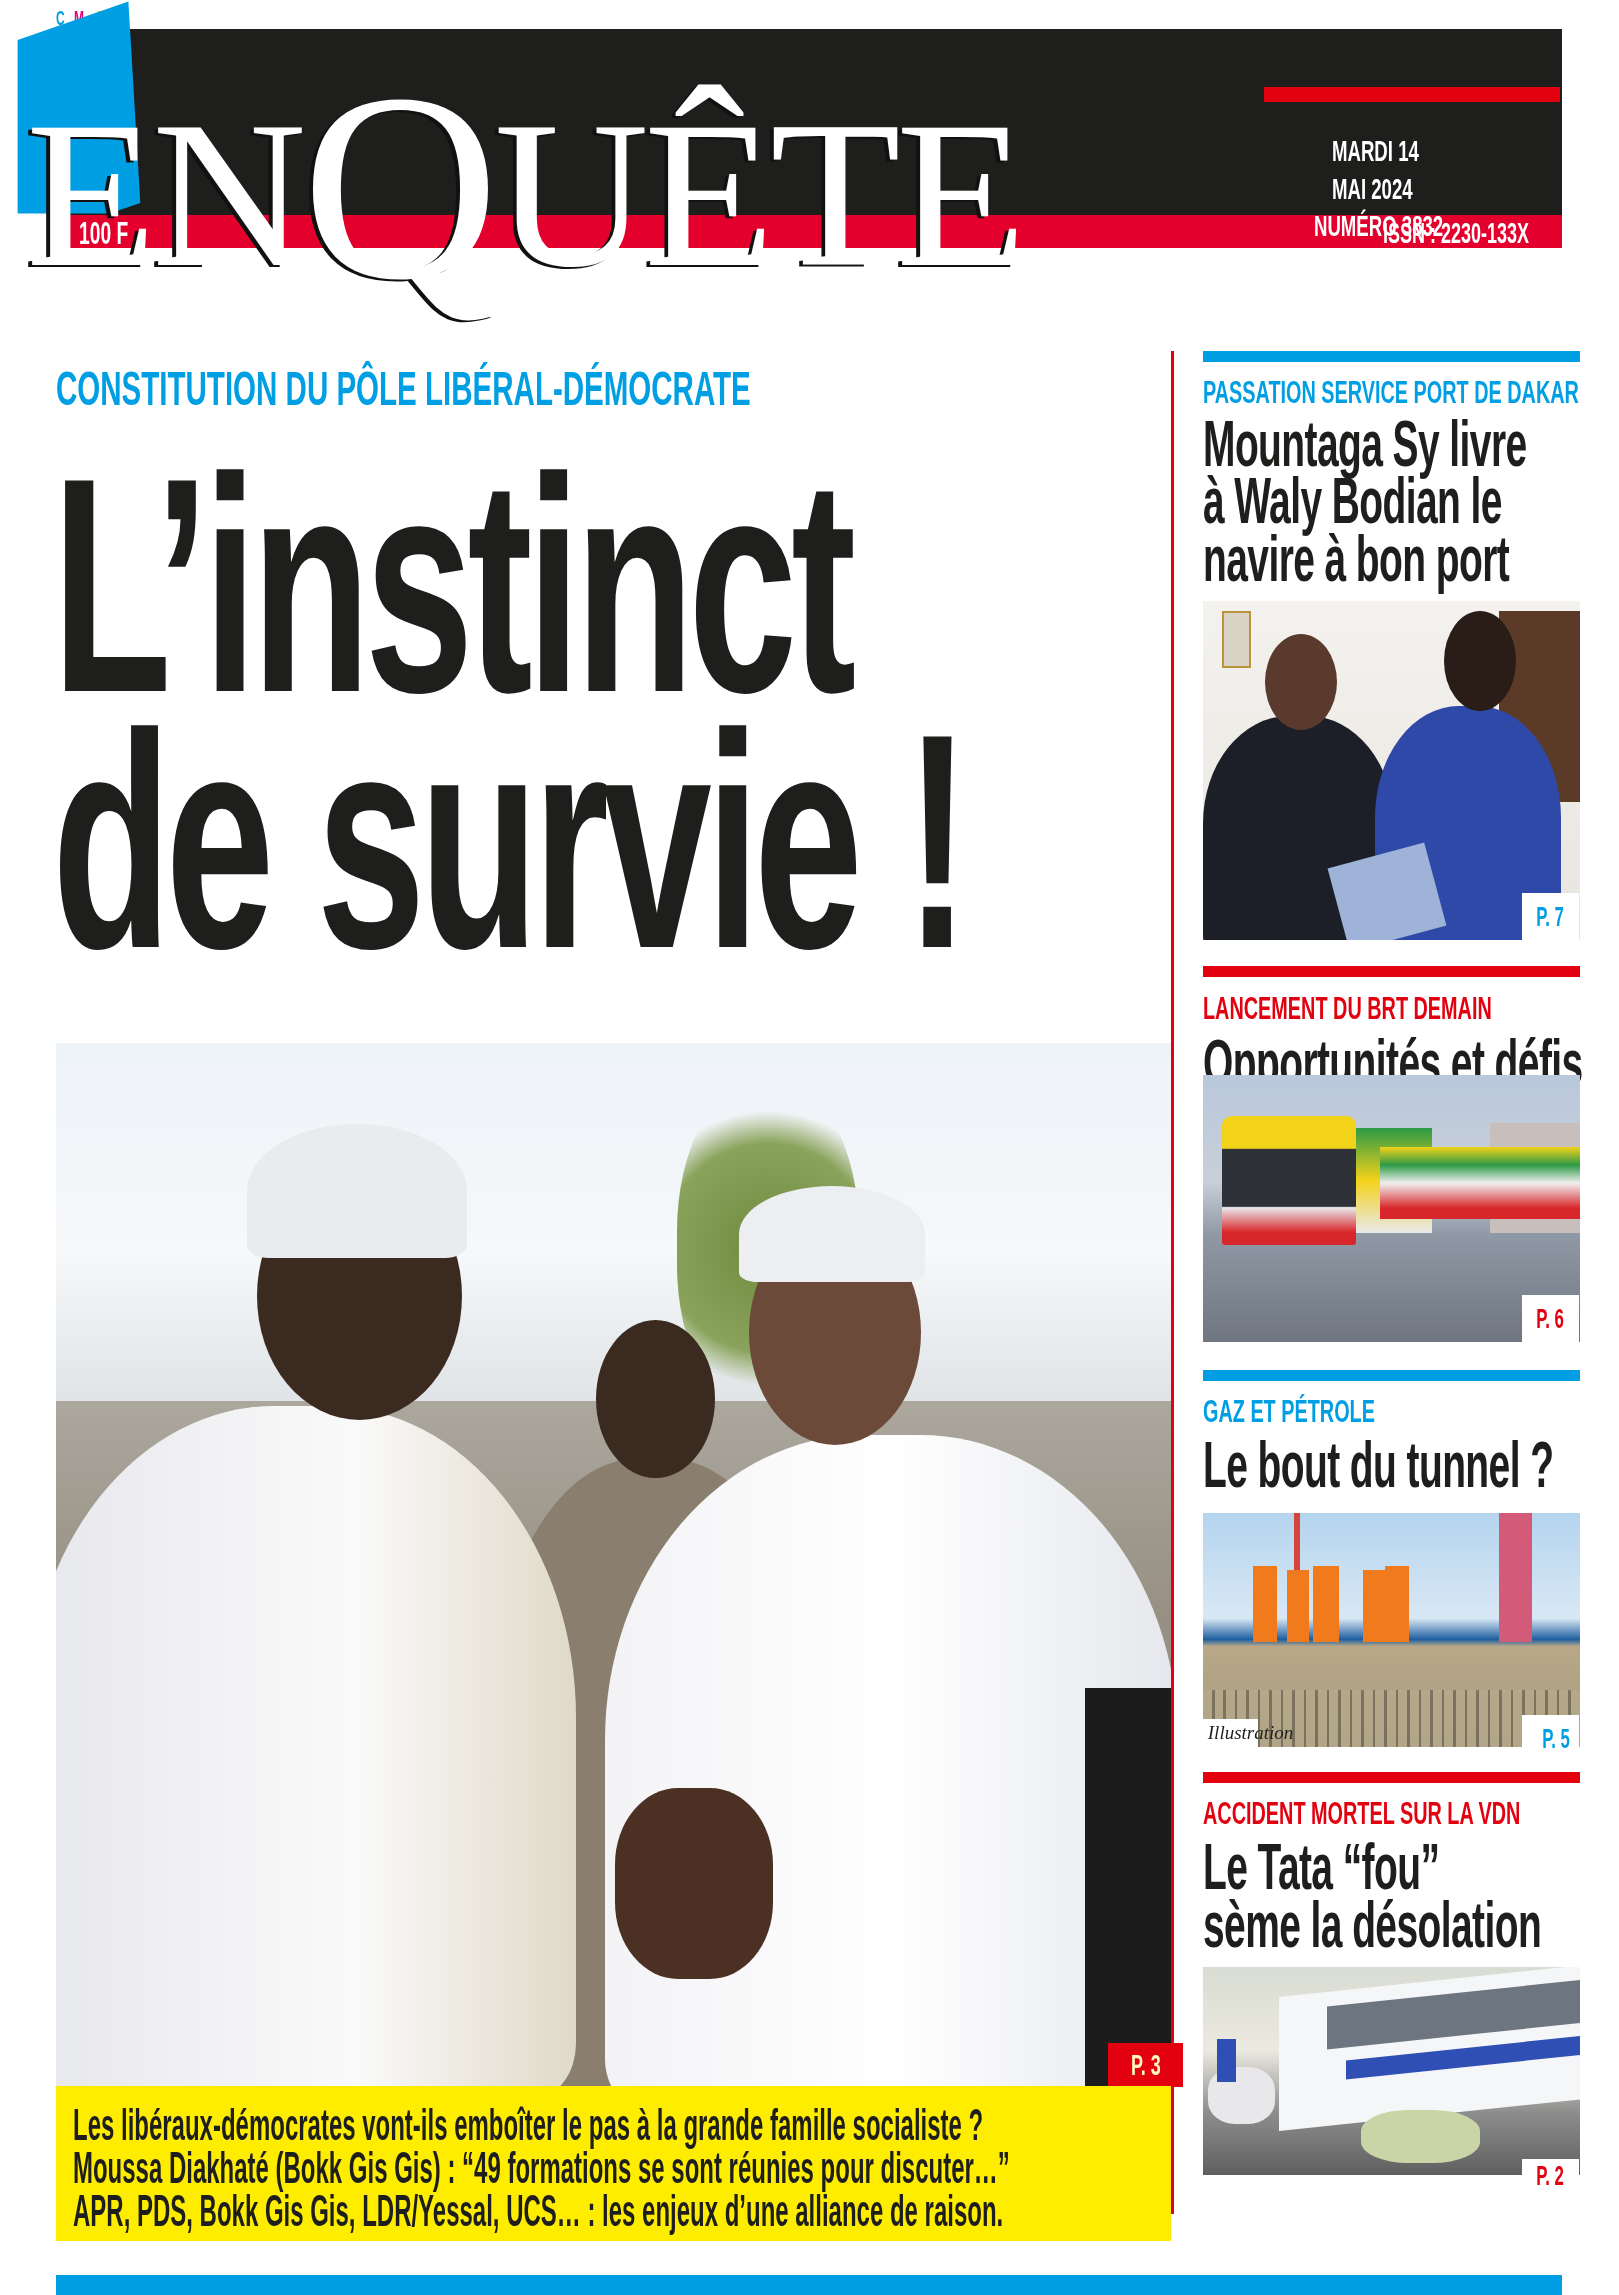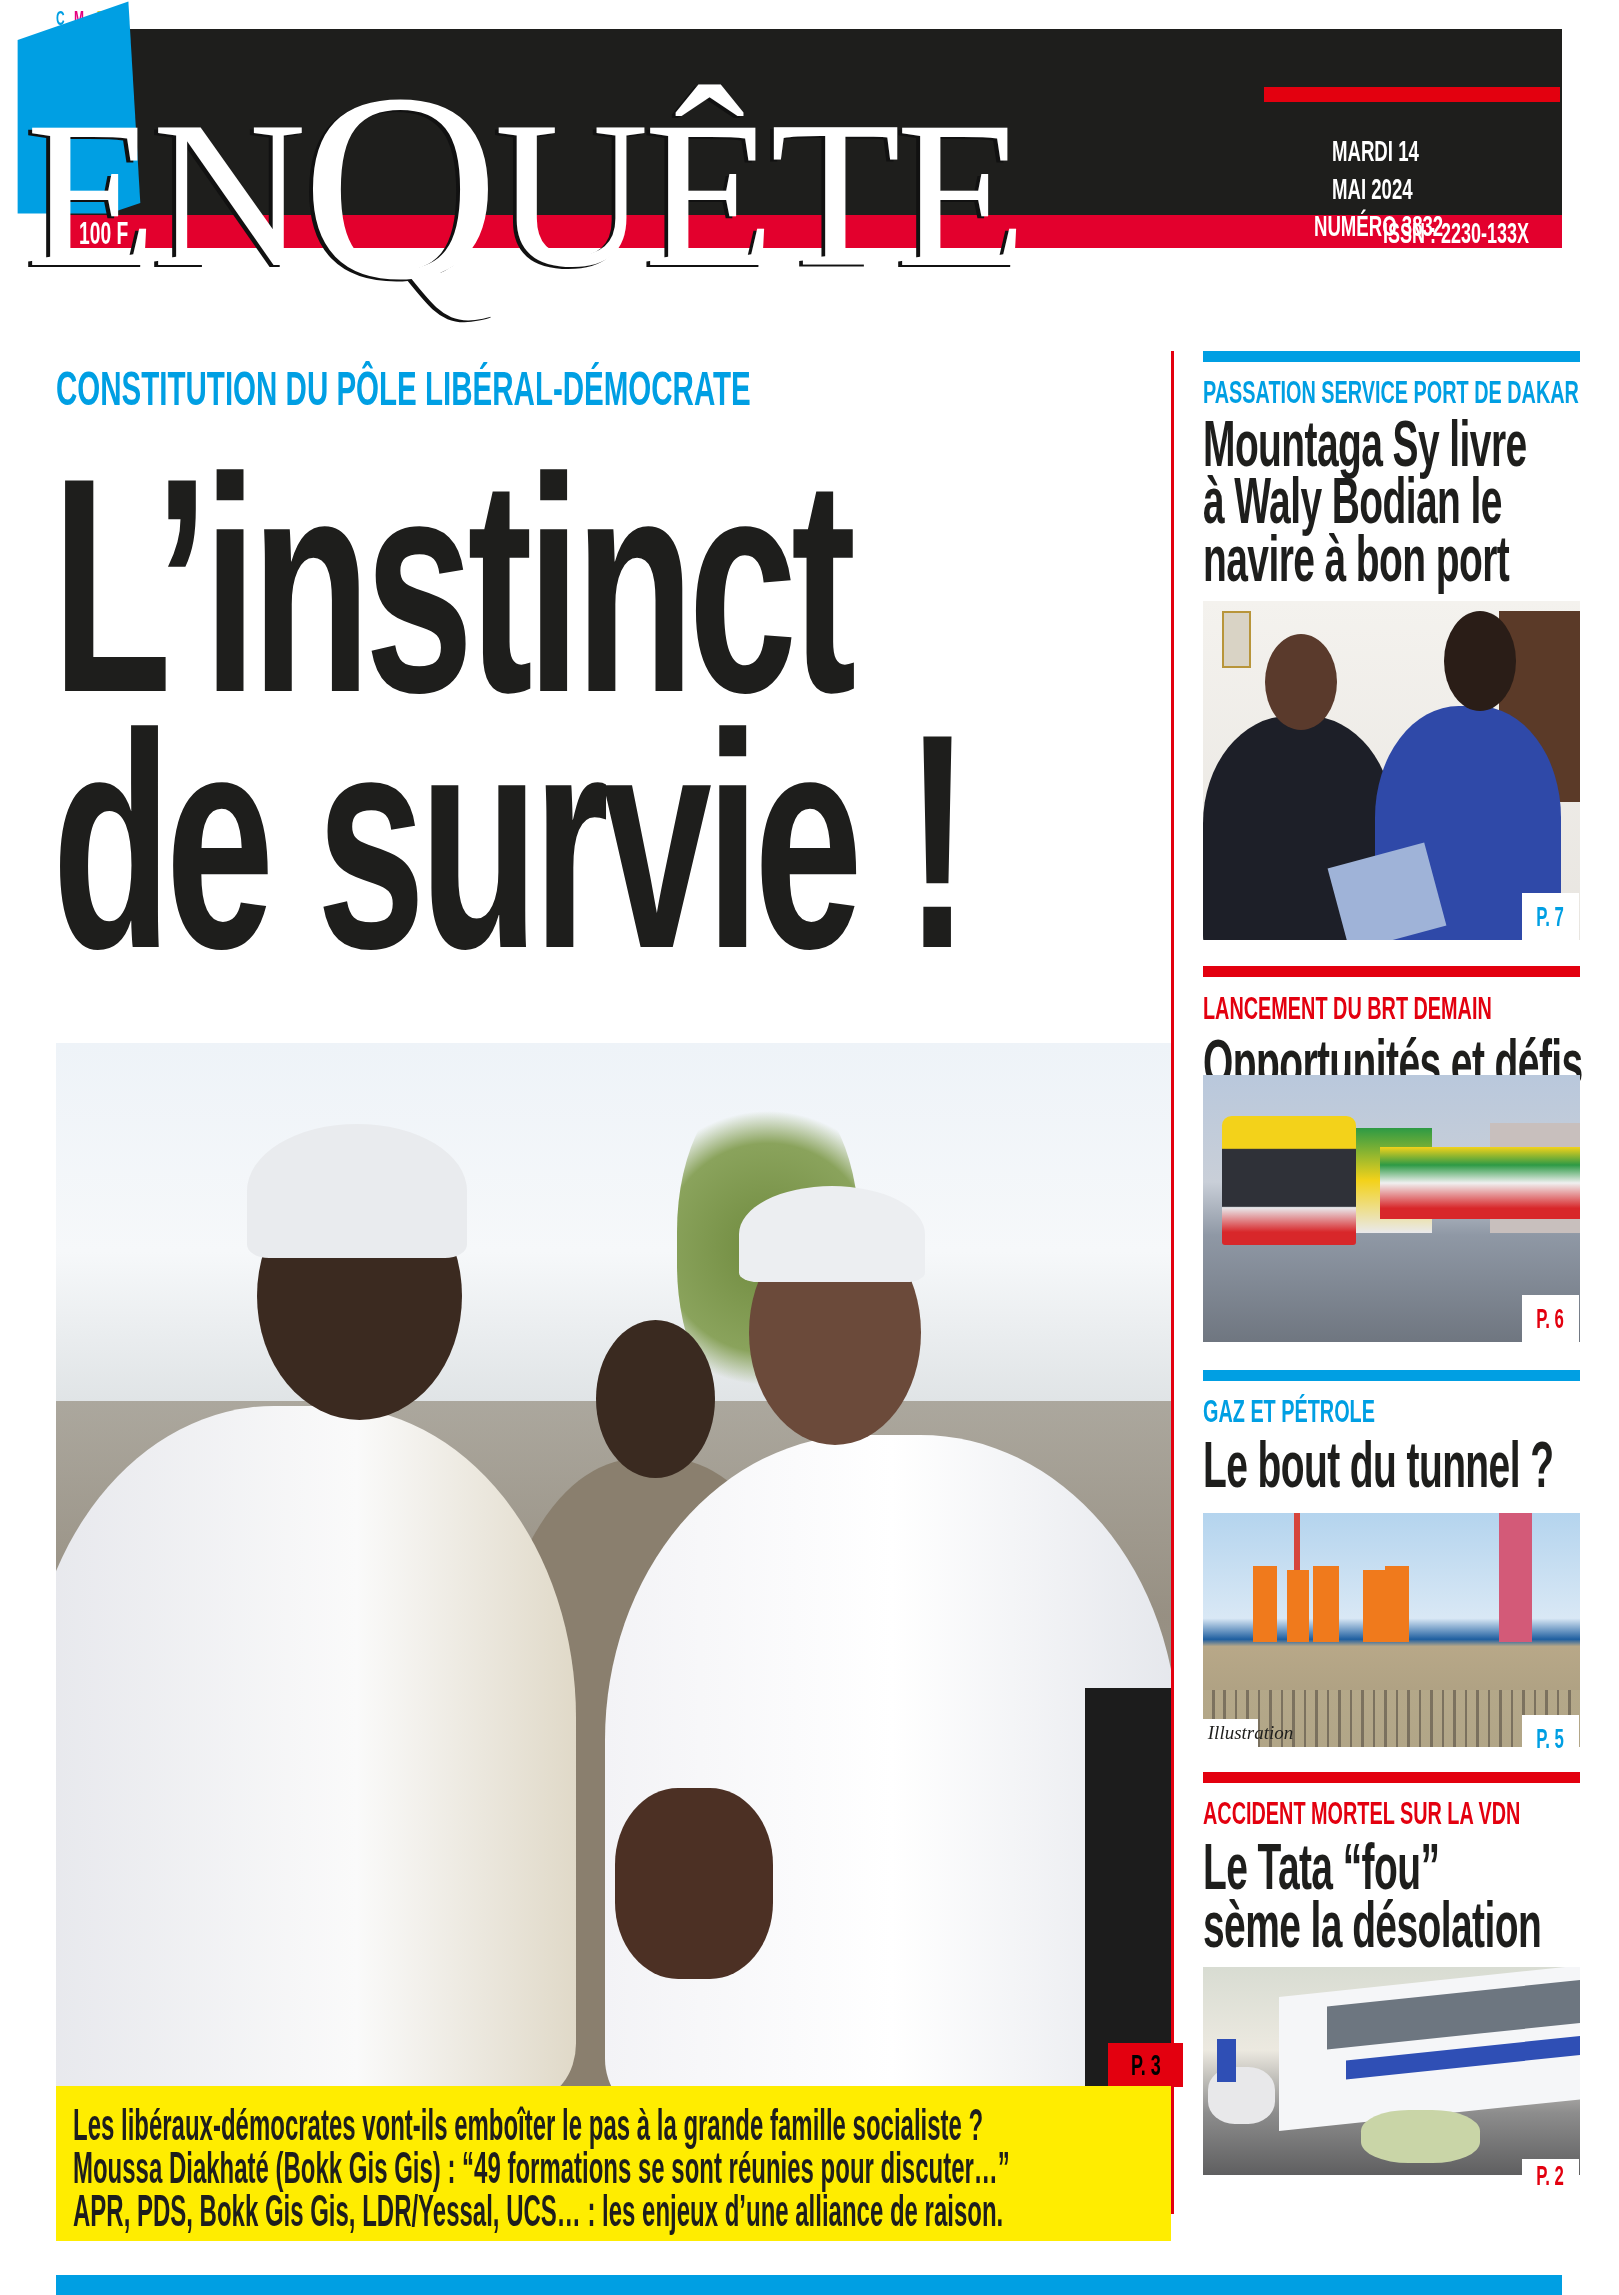--- a/index.html
+++ b/index.html
@@ -22,21 +22,21 @@
   .date { color: #fff; font-size: 30px; font-weight: 700; transform: scaleX(0.62); transform-origin: left top; white-space: nowrap; }
 
   
   .vdivider { left: 1171px; top: 351px; width: 2.9px; height: 1863px; background: #e3000f; }
 
   
   .kicker-main { left: 56px; top: 361px; color: #009fe3; font-size: 48px; font-weight: 700; transform: scaleX(0.615); transform-origin: left top; white-space: nowrap; }
   .headline { left: 52px; font-size: 306px; font-weight: 700; color: #1e1e1c; letter-spacing: -9.6px; line-height: 1; transform: scaleX(0.64); transform-origin: left top; white-space: nowrap; }
   .main-photo { left: 56px; top: 1043px; width: 1115px; height: 1043px; overflow: hidden;
     background: linear-gradient(180deg, #eef3f8 0%, #f6f8fa 20%, #dfe3e5 35%, #b8b2a6 55%, #ece9e4 70%, #f2f0ee 100%); }
-  .p3 { left: 1108px; top: 2043px; width: 75px; height: 44px; background: #e3000f; color: #000000; font-size: 29px; font-weight: 700; text-align: center; line-height: 44px; }
+  .p3 { left: 1108px; top: 2043px; width: 75px; height: 44px; background: #e3000f; color: #fef9c3; font-size: 29px; font-weight: 700; text-align: center; line-height: 44px; }
   .p3 span { display: inline-block; transform: scaleX(0.62); }
   .yellow-box { left: 56px; top: 2086px; width: 1115px; height: 155px; background: #ffed00; }
   .yellow-line { left: 73px; font-size: 44px; font-weight: 700; color: #1e1e1c; transform: scaleX(0.545); transform-origin: left top; white-space: nowrap; }
   .bottom-blue { left: 56px; top: 2275px; width: 1506px; height: 20px; background: #009fe3; }
 
   
   .topbar { left: 1203px; width: 377px; height: 10.5px; }
   .r-kicker { left: 1203px; font-size: 32px; font-weight: 700; transform: scaleX(0.62); transform-origin: left top; white-space: nowrap; }
   .r-head { left: 1203px; font-size: 65px; font-weight: 700; color: #1e1e1c; line-height: 1.0; transform: scaleX(0.6); transform-origin: left top; white-space: nowrap; letter-spacing: -1px; }
   .thumb { left: 1203px; width: 377px; overflow: hidden; }
@@ -151,21 +151,21 @@
     <div style="position:absolute;left:91px;top:0;width:5.7px;height:129px;background:#d6453c;"></div>
     <div style="position:absolute;left:296px;top:0;width:33px;height:129px;background:#d35a78;"></div>
     <div style="position:absolute;left:50px;top:53px;width:24px;height:76px;background:#f07a1c;"></div>
     <div style="position:absolute;left:84px;top:57px;width:21.5px;height:72px;background:#f07a1c;"></div>
     <div style="position:absolute;left:110px;top:53px;width:26px;height:76px;background:#f07a1c;"></div>
     <div style="position:absolute;left:160px;top:57px;width:24px;height:72px;background:#f07a1c;"></div>
     <div style="position:absolute;left:182px;top:53px;width:24px;height:76px;background:#f07a1c;"></div>
     <div style="position:absolute;left:0;top:177px;width:100%;height:57px;background:repeating-linear-gradient(90deg,#b5a98a 0 8.6px,#6f6656 8.6px 11.5px);opacity:.8;"></div>
   </div>
   <div class="abs illus">Illustration</div>
-  <div class="abs pg" style="left:1522px;top:1715px;color:#009fe3;"><span>P. 5</span></div>
+  <div class="abs pg" style="left:1522px;top:1715px;color:#009fe3;text-align:right;"><span>P. 5</span></div>
 </div>
 
 <div>
   <div class="abs topbar" style="top:1772px;background:#e3000f;"></div>
   <div class="abs r-kicker" style="top:1795px;color:#e3000f;">ACCIDENT MORTEL SUR LA VDN</div>
   <div class="abs r-head" style="top:1834px;">Le Tata “fou”</div>
   <div class="abs r-head" style="top:1892px;">sème la désolation</div>
   <div class="abs thumb" style="top:1967px;height:208px;background:linear-gradient(180deg,#d8dcd2 0%,#ece9e0 40%,#8d8d8d 70%,#5f5f60 100%);">
     <div style="position:absolute;left:76px;top:14.3px;width:306px;height:134px;background:#f5f6f8;transform:skewY(-6deg);"></div>
     <div style="position:absolute;left:124px;top:26px;width:258px;height:43px;background:#6d7680;transform:skewY(-6deg);"></div>

